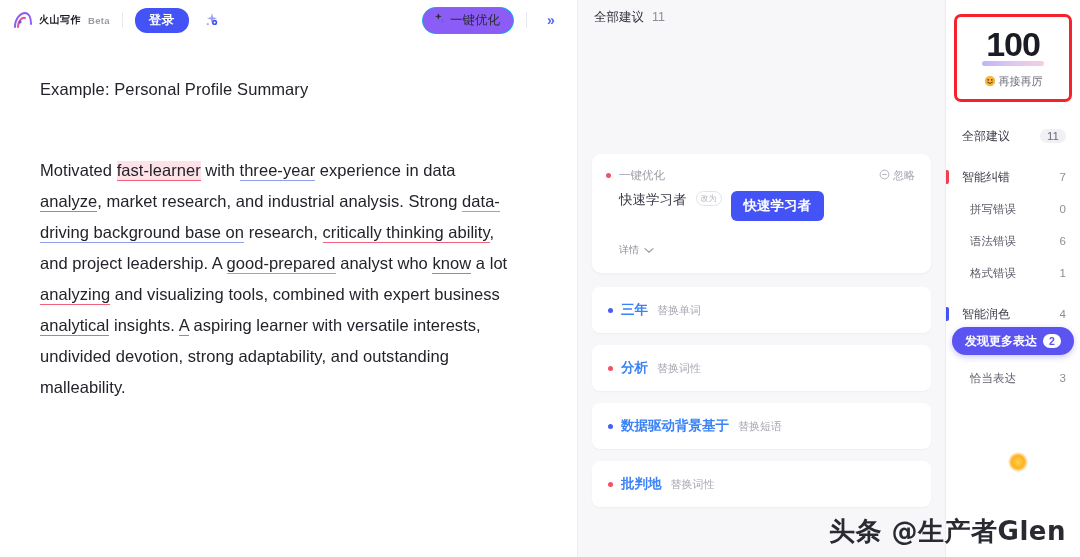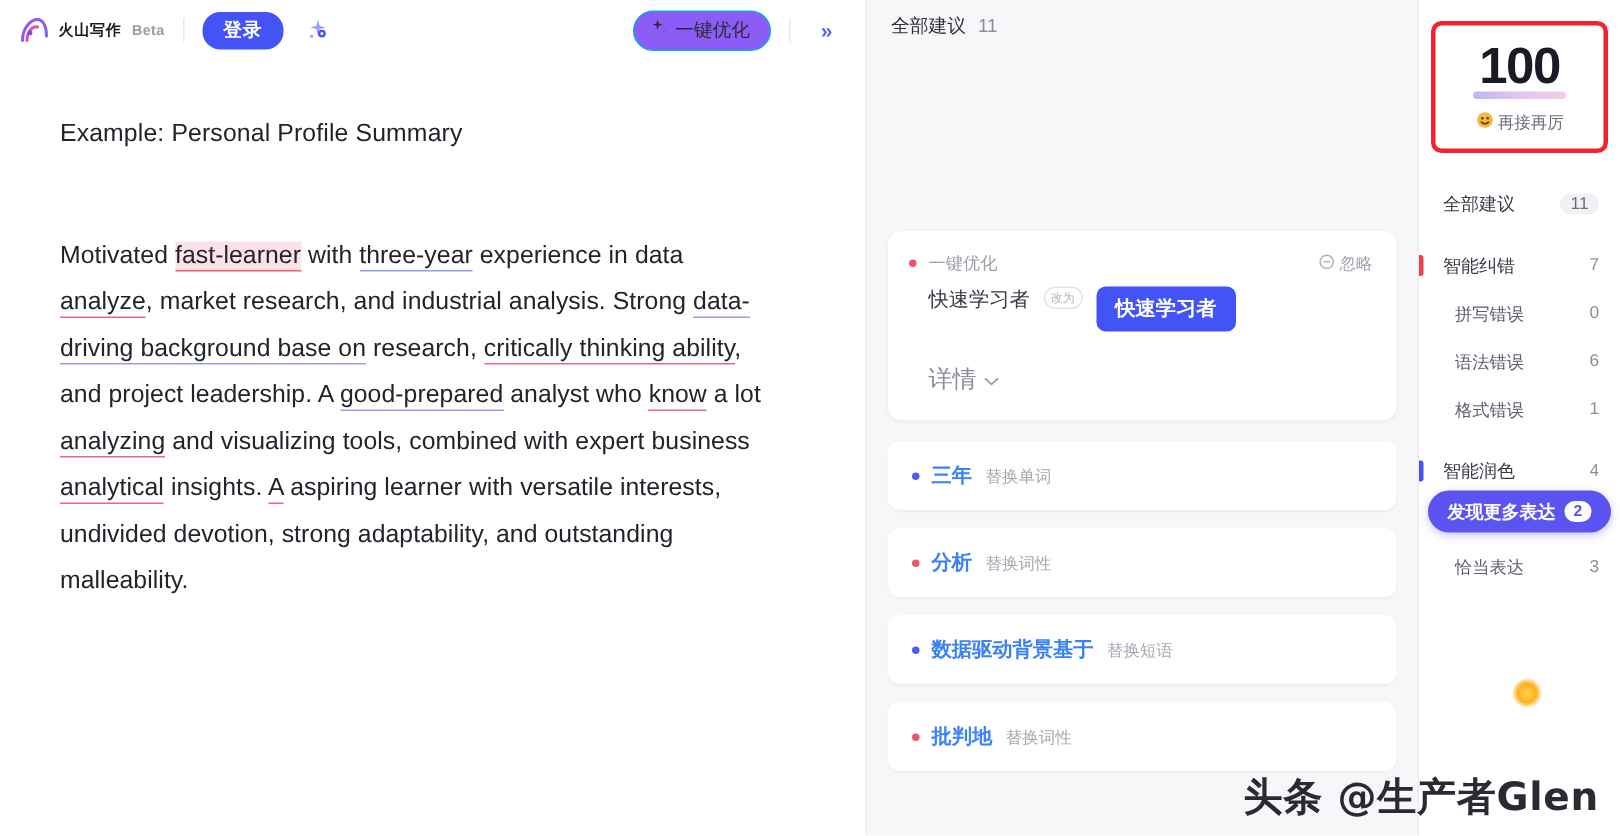--- a/index.html
+++ b/index.html
@@ -143,21 +143,21 @@
     cursor: pointer;
   }
   .card-expl {
     margin-top: 20px; padding-left: 13px;
     font-size: 12.5px; color: #44444f;
     border-bottom: 1px solid #e9e9ef;
     padding-bottom: 2px; display: inline-block;
   }
   .card-more {
     margin-top: 22px; padding-left: 13px;
-    font-size: 16px; color: #8b8b97;
+    font-size: 10px; color: #8b8b97;
     display: flex; align-items: center; gap: 5px;
     cursor: pointer;
   }
 
   .sugg-row {
     background: #ffffff;
     border-radius: 8px;
     padding: 14px 16px;
     margin-bottom: 12px;
     display: flex; align-items: center;

